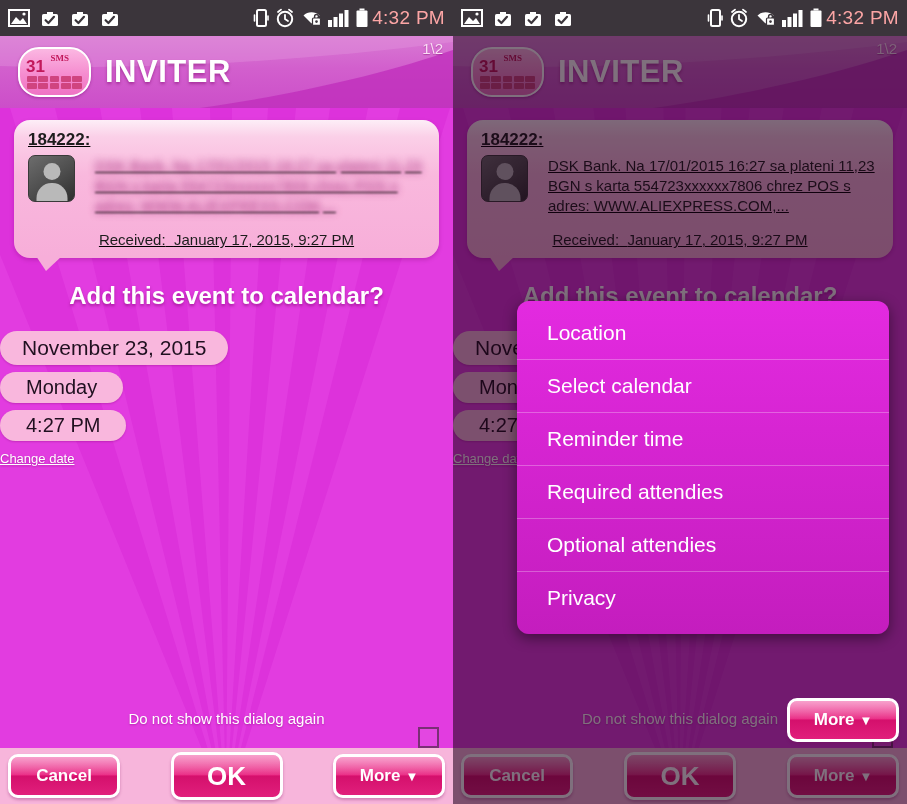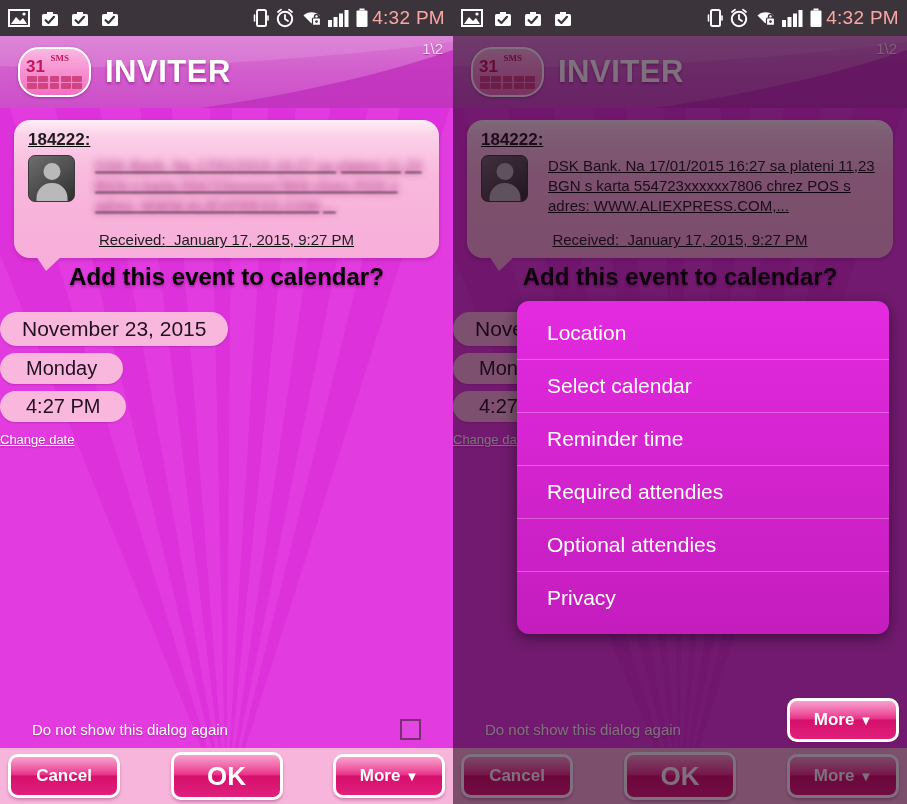--- a/index.html
+++ b/index.html
@@ -133,22 +133,22 @@
     filter: blur(1.1px);
     user-select: none;
   }
   .received {
     margin-top: 16px; text-align: center;
     font-size: 15px; color: #1d1d1d;
   }
 
   
   .prompt {
-    position: relative; text-align: center; margin-top: 5px;
-    font-size: 24px; font-weight: bold; color: #000000;
+    position: relative; text-align: center; margin-top: 24px;
+    font-size: 24px; font-weight: bold; color: #ffffff;
     text-shadow: 0 2px 3px rgba(120,0,100,.5);
   }
   .pills { position: relative; margin-top: 21px; text-align: left; }
   .pill {
     display: inline-block;
     background: #f9b7dd;
     border-radius: 20px;
     color: #201020;
     padding: 5px 22px;
     font-size: 21px;
@@ -160,21 +160,22 @@
   .change-date {
     display: inline-block; margin-top: 3px;
     color: #ffffff; font-size: 13px; text-decoration: underline;
     text-shadow: 0 1px 2px rgba(120,0,100,.45);
   }
 
   
   .dialog-opt {
     position: absolute; left: 0; right: 0; bottom: 0;
     height: 38px; display: flex; align-items: center;
-    padding: 0 32px;
+    padding: 0 14px;
+    flex-direction: column;
   }
   .dialog-opt-label {
     color: #ffffff; font-size: 15px;
     text-shadow: 0 1px 2px rgba(120,0,100,.4);
   }
   .checkbox {
     margin-left: auto; width: 21px; height: 21px;
     border: 2px solid #7a2f75; background: rgba(255,255,255,.06);
   }
 

